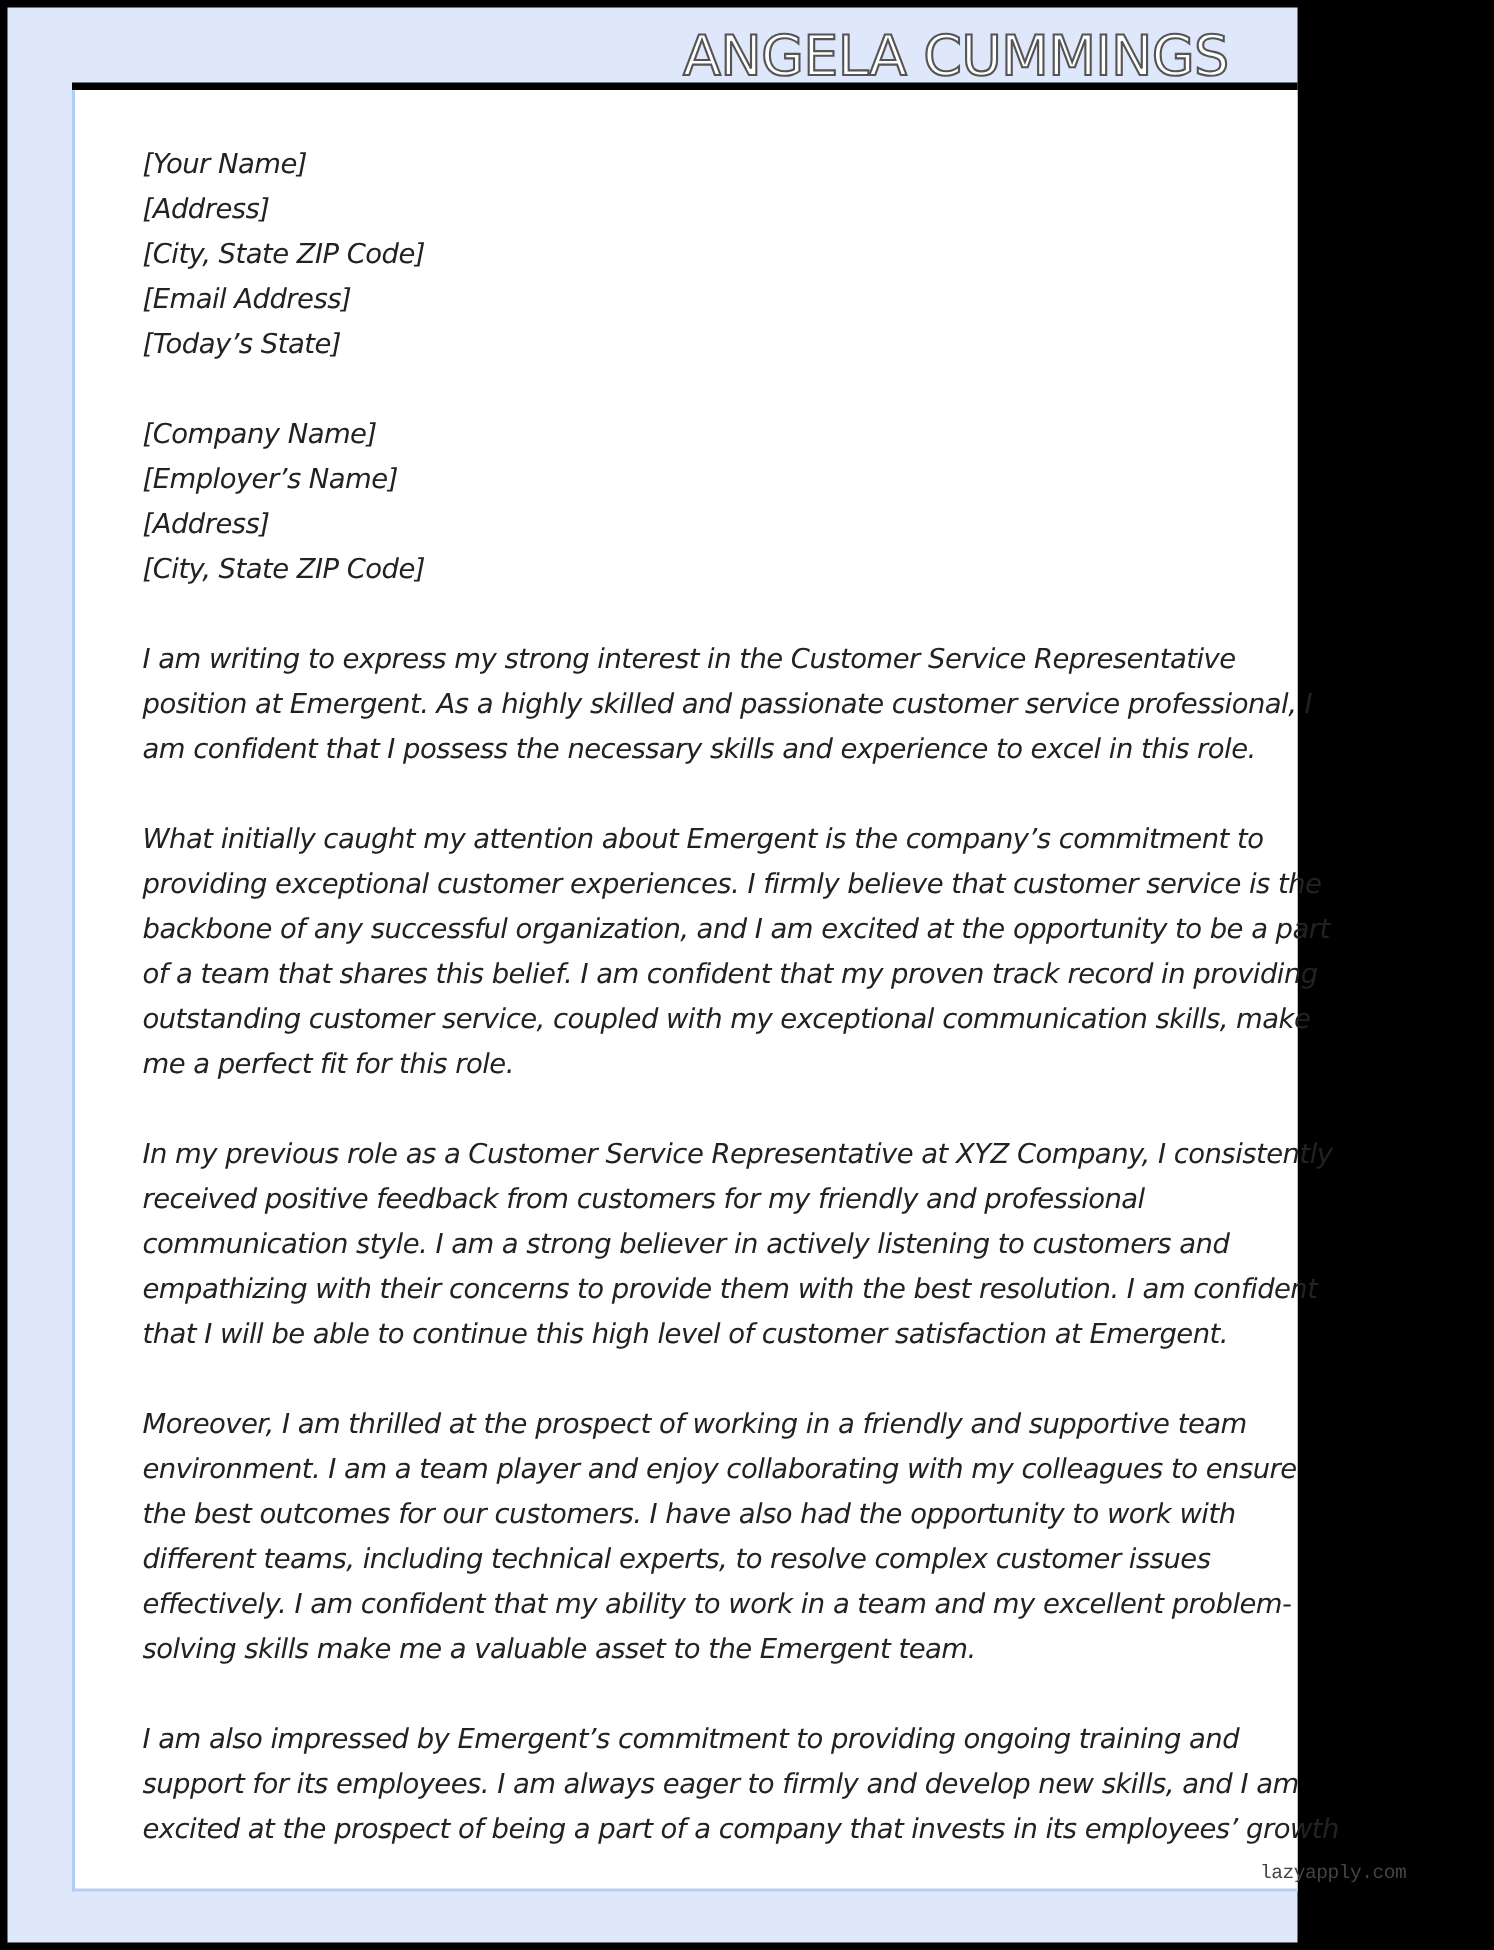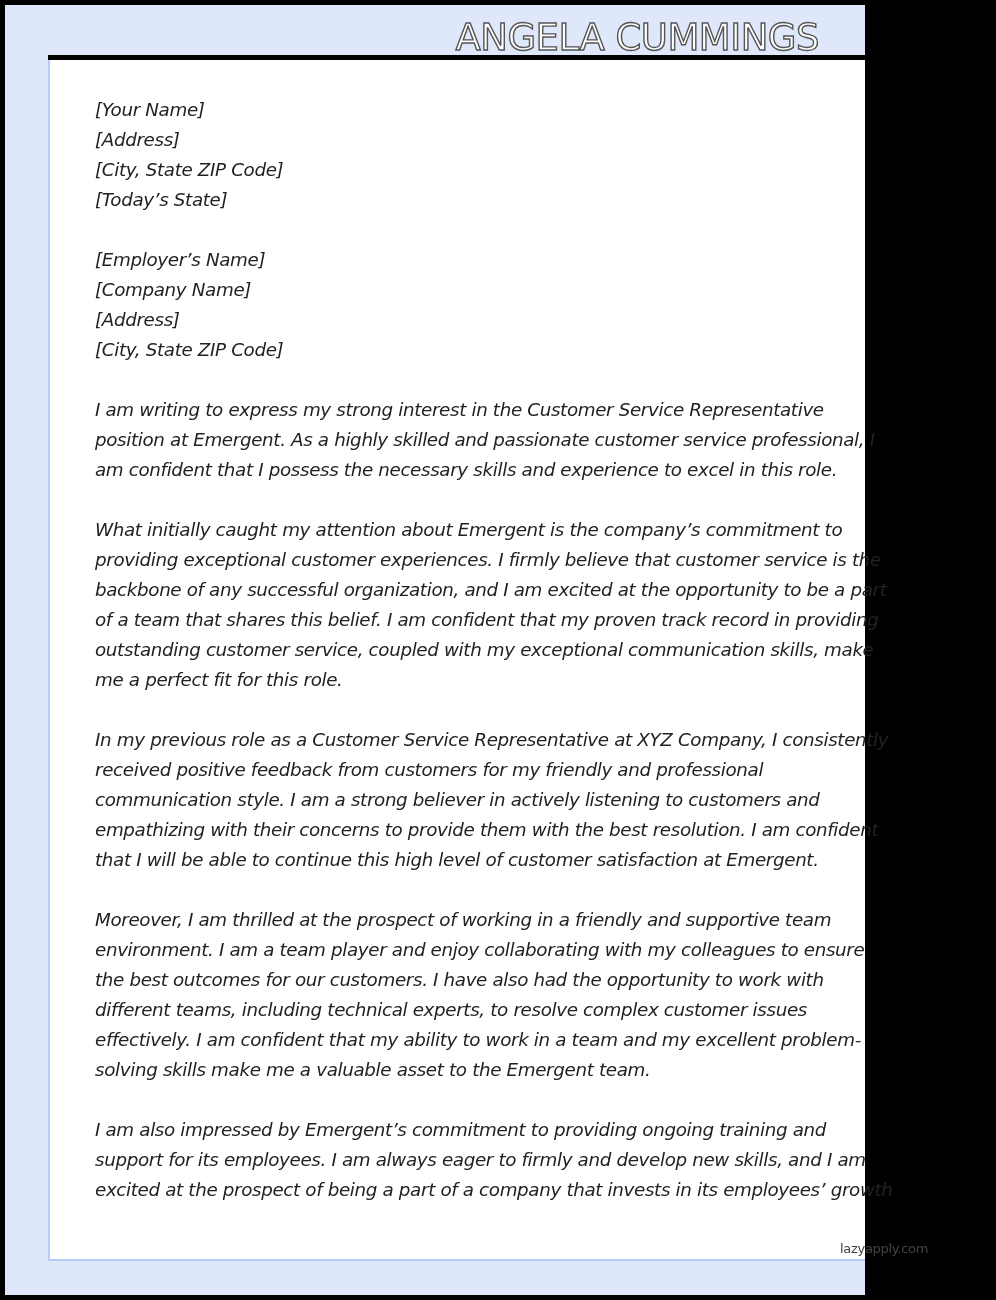--- a/index.html
+++ b/index.html
@@ -30,42 +30,43 @@
   }
   .content {
     position: absolute; left: 95px; top: 95px; width: 800px;
     font-size: 18.3px; line-height: 30px; color: #222;
     letter-spacing: -0.35px;
   }
   .content p { margin: 0 0 30px 0; font-style: italic; }
   .content .line { display: block; }
   .watermark {
     position: absolute; left: 840px; top: 1241px;
-    font-size: 13px; color: #444; letter-spacing: -0.3px;
+    font-size: 13px; color: #444; letter-spacing: -0.3px; font-family: Liberation Mono, monospace;
   }
 </style>
 </head>
 <body>
 
 <div class="frame">
   <div class="title">ANGELA CUMMINGS</div>
   <div class="rule"></div>
   <div class="card"></div>
 </div>
 
 <div class="content">
   <p>
     <span class="line">[Your Name]</span>
     <span class="line">[Address]</span>
     <span class="line">[City, State ZIP Code]</span>
+    <span class="line">[Email Address]</span>
     <span class="line">[Today’s State]</span>
   </p>
   <p>
+    <span class="line">[Company Name]</span>
     <span class="line">[Employer’s Name]</span>
-    <span class="line">[Company Name]</span>
     <span class="line">[Address]</span>
     <span class="line">[City, State ZIP Code]</span>
   </p>
   <p>I am writing to express my strong interest in the Customer Service Representative position at Emergent. As a highly skilled and passionate customer service professional, I am confident that I possess the necessary skills and experience to excel in this role.</p>
   <p>What initially caught my attention about Emergent is the company’s commitment to providing exceptional customer experiences. I firmly believe that customer service is the backbone of any successful organization, and I am excited at the opportunity to be a part of a team that shares this belief. I am confident that my proven track record in providing outstanding customer service, coupled with my exceptional communication skills, make me a perfect fit for this role.</p>
   <p>In my previous role as a Customer Service Representative at XYZ Company, I consistently received positive feedback from customers for my friendly and professional communication style. I am a strong believer in actively listening to customers and empathizing with their concerns to provide them with the best resolution. I am confident that I will be able to continue this high level of customer satisfaction at Emergent.</p>
   <p>Moreover, I am thrilled at the prospect of working in a friendly and supportive team environment. I am a team player and enjoy collaborating with my colleagues to ensure the best outcomes for our customers. I have also had the opportunity to work with different teams, including technical experts, to resolve complex customer issues effectively. I am confident that my ability to work in a team and my excellent problem-solving skills make me a valuable asset to the Emergent team.</p>
   <p>I am also impressed by Emergent’s commitment to providing ongoing training and support for its employees. I am always eager to firmly and develop new skills, and I am excited at the prospect of being a part of a company that invests in its employees’ growth</p>
 </div>
 

